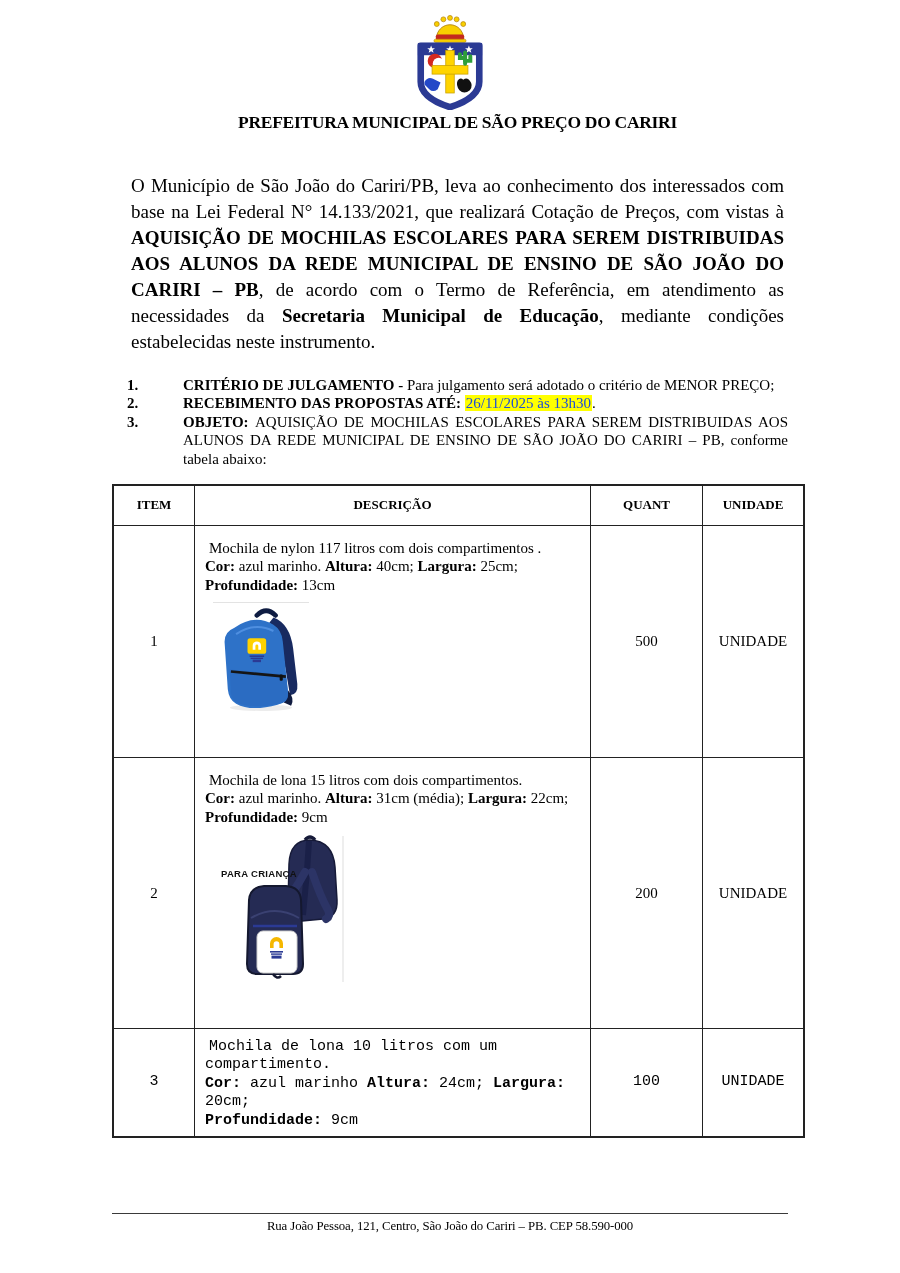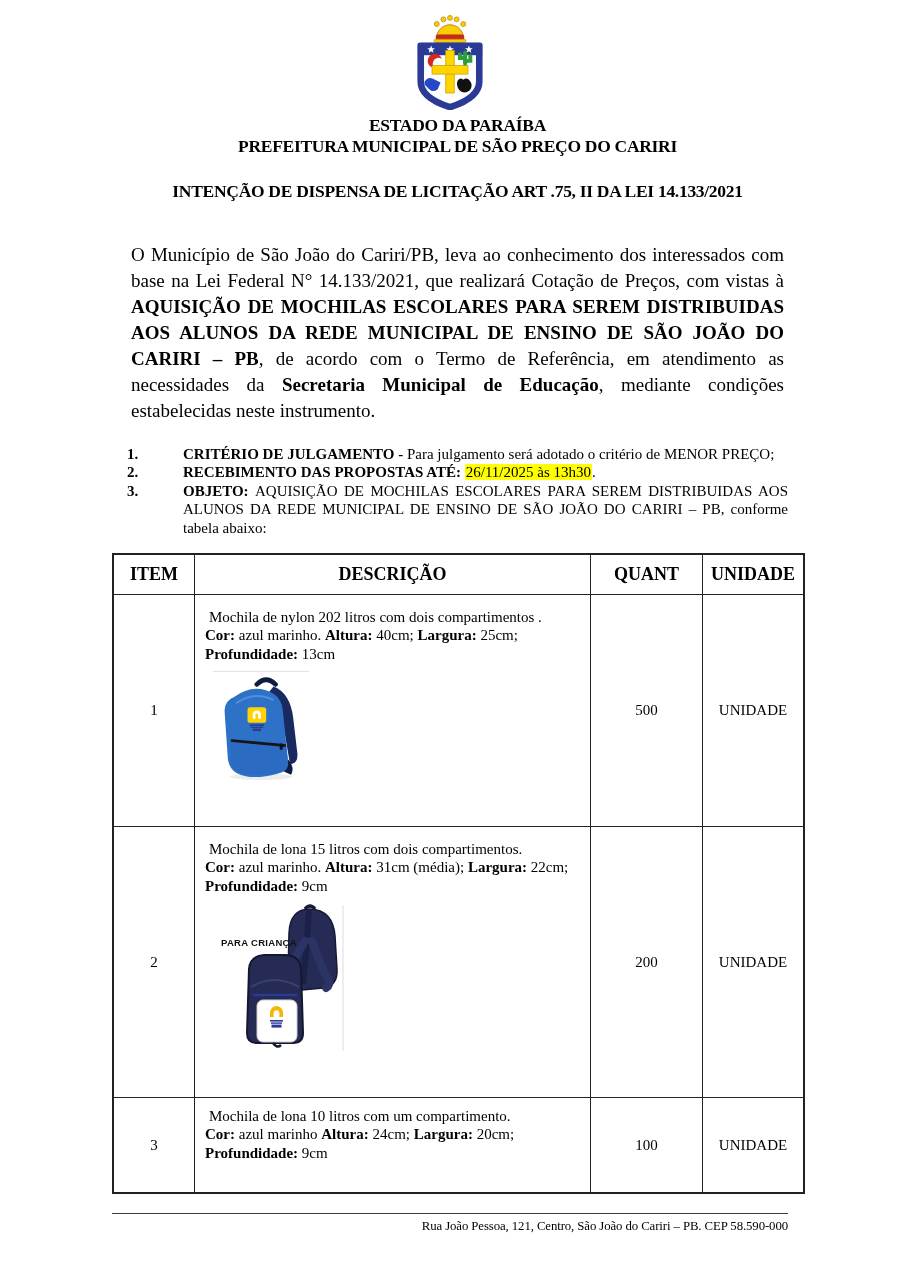--- a/index.html
+++ b/index.html
@@ -23,52 +23,52 @@
   .para{font-size:19px;line-height:26px;text-align:justify;margin:4px;}
   .para.intro{margin-top:40px;}
   .para.request{margin-top:20px;}
   .b{font-weight:bold;}
 
   
   .nlist{margin-top:21px;font-size:15px;line-height:18.4px;}
   .li{display:flex;}
   .num{width:56px;flex:0 0 56px;font-weight:bold;}
   .li-body{flex:1;text-align:justify;}
-  mark.hl{background:#ffff00;color:#000000;padding:0 1px;}
+  mark.hl{background:#ffff00;color:#1d4ed8;padding:0 1px;}
 
   
   table.items{
     border-collapse:collapse;
     margin-top:16px;margin-left:-15px;
     width:678px;table-layout:fixed;
     font-size:15px;line-height:18.4px;
   }
   table.items td,table.items th{border:1px solid #222;}
   table.items{border:2px solid #222;}
   th.c-item{width:78px;}
   th.c-desc{width:393px;}
   th.c-qty{width:109px;}
   th.c-unit{width:98px;}
-  table.items th{font-weight:bold;font-size:18px;height:37px;text-align:center;vertical-align:middle;}
+  table.items th{font-weight:bold;font-size:13px;height:37px;text-align:center;vertical-align:middle;}
   td.cell-item,td.cell-qty,td.cell-unit{text-align:center;vertical-align:middle;}
   td.cell-desc{vertical-align:top;padding:13px 8px 6px 10px;text-align:left;}
   tr.r1 td{height:212px;}
   tr.r2 td{height:251px;}
-  tr.r3 td{height:79px;}
+  tr.r3 td{height:79px;font-family:Liberation Mono, monospace;}
   tr.r3 td.cell-desc{padding-top:9px;}
   .d{margin:0;text-indent:4px;}
   .photo{margin-top:8px;}
   .photo.p1{margin-left:8px;border-top:1px solid #e3e3e3;width:96px;}
   .photo.p2{margin-left:8px;}
 
   
   .footer{
     position:absolute;left:112px;top:1213px;width:676px;
     border-top:1.5px solid #3a3a3a;
-    padding-top:4px;text-align:right;
+    padding-top:4px;text-align:center;
     font-size:12.8px;line-height:16px;letter-spacing:-0.1px;
   }
   .sans{font-family:"Liberation Sans","DejaVu Sans",sans-serif;}
 </style>
 </head>
 <body>
 
 <div class="page">
 
   <div class="logo-wrap">
@@ -109,23 +109,21 @@
         <path d="M76 56 h5.5 v-5"></path>
       </g>
 
       <path d="M33 78 q4 -6 9 -3 l8 4 -3 7 q-5 4 -9 0 l-5 -5 z" fill="#2448c8"></path>
 
       <path d="M68 77 q3 -4 6 -1 q4 -3 7 1 q4 5 0 10 q-6 5 -11 0 q-4 -5 -2 -10 z" fill="#111111"></path>
     </svg>
   </div>
 
   <div class="content">
-    <div class="org-line first">ESTADO DA PARAÍBA</div>
     <div class="org-line">PREFEITURA MUNICIPAL DE SÃO PREÇO DO CARIRI</div>
-    <div class="doc-title">INTENÇÃO DE DISPENSA DE LICITAÇÃO ART .75, II DA LEI 14.133/2021</div>
 
     <p class="para intro"><span>O Município de São João do Cariri/PB, leva ao conhecimento dos interessados com base na Lei Federal N° 14.133/2021, que realizará Cotação de Preços, com vistas à </span><span class="b">AQUISIÇÃO DE MOCHILAS ESCOLARES PARA SEREM DISTRIBUIDAS AOS ALUNOS DA REDE MUNICIPAL DE ENSINO DE SÃO JOÃO DO CARIRI – PB</span><span>, de acordo com o Termo de Referência, em atendimento as necessidades da </span><span class="b">Secretaria Municipal de Educação</span><span>, mediante condições estabelecidas neste instrumento.</span></p>
 
 
     <div class="nlist">
       <div class="li">
         <span class="num">1.</span>
         <span class="li-body"><span class="b">CRITÉRIO DE JULGAMENTO - </span><span>Para julgamento será adotado o critério de MENOR PREÇO;</span></span>
       </div>
       <div class="li">
@@ -143,21 +141,21 @@
           <tr>
         <th class="c-item">ITEM</th>
         <th class="c-desc">DESCRIÇÃO</th>
         <th class="c-qty">QUANT</th>
         <th class="c-unit">UNIDADE</th>
       </tr>
 
       <tr class="r1">
         <td class="cell-item">1</td>
         <td class="cell-desc">
-          <p class="d"><span>Mochila de nylon 202 litros com dois compartimentos .</span><br>
+          <p class="d"><span>Mochila de nylon 117 litros com dois compartimentos .</span><br>
             <span class="b">Cor:</span><span> azul marinho. </span><span class="b">Altura:</span><span> 40cm; </span><span class="b">Largura:</span><span> 25cm; </span><br>
             <span class="b">Profundidade:</span><span> 13cm</span>
           </p>
           <div class="photo p1">
             <svg width="96" height="110" viewBox="0 0 92 106">
               <rect x="0" y="0" width="92" height="106" fill="#ffffff"></rect>
               <ellipse cx="46" cy="101" rx="30" ry="3" fill="#ececec"></ellipse>
 
               <path d="M58 14 q16 6 19 30 l4 34 q1 10 -7 11 l-8 -46 q-3 -18 -12 -24z" fill="#182a60"></path>
               <path d="M72 84 q7 8 3 15 l-7 -3 z" fill="#101c40"></path>

